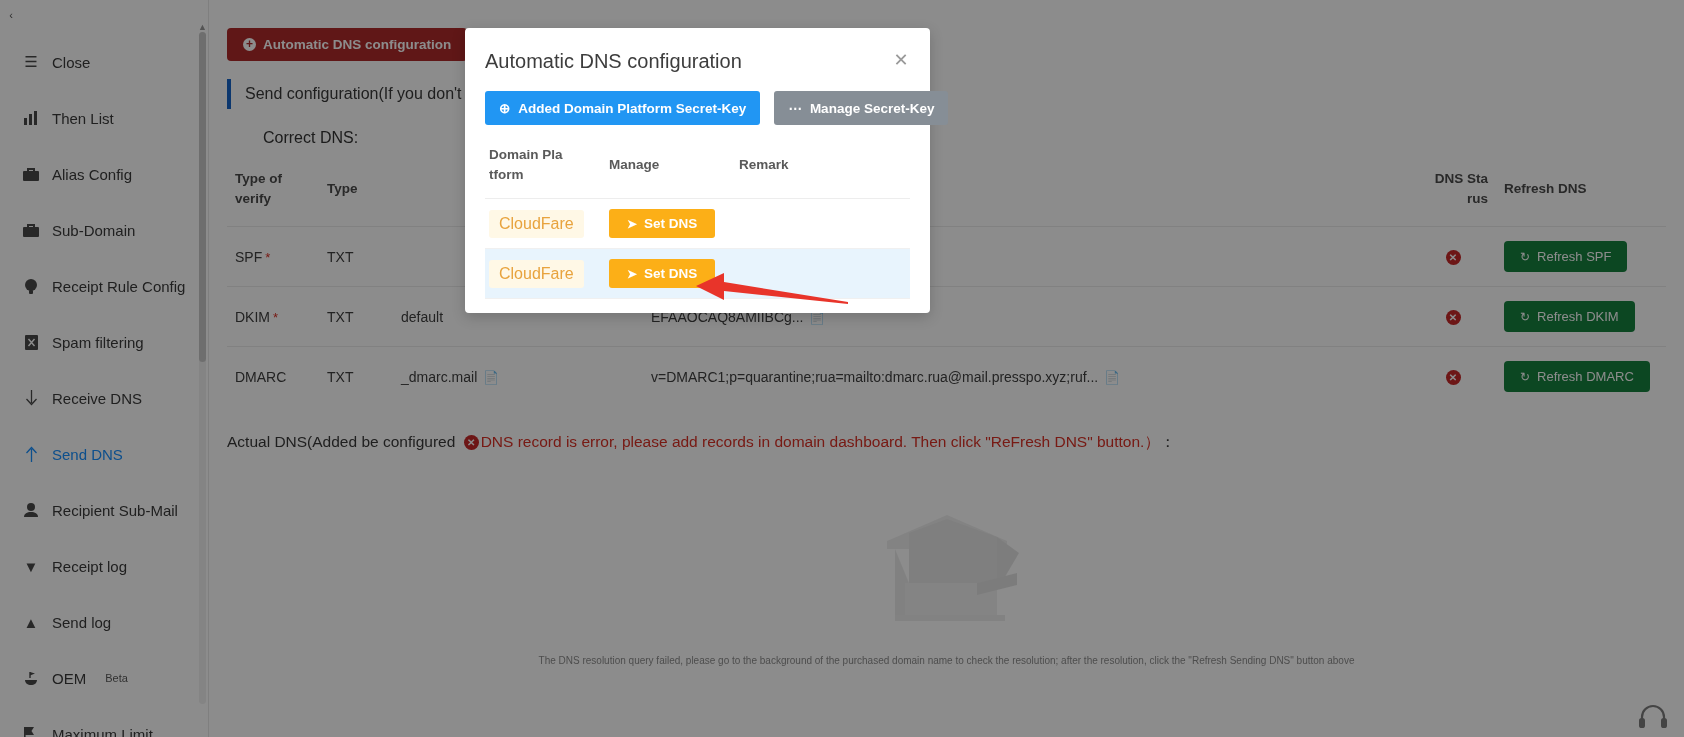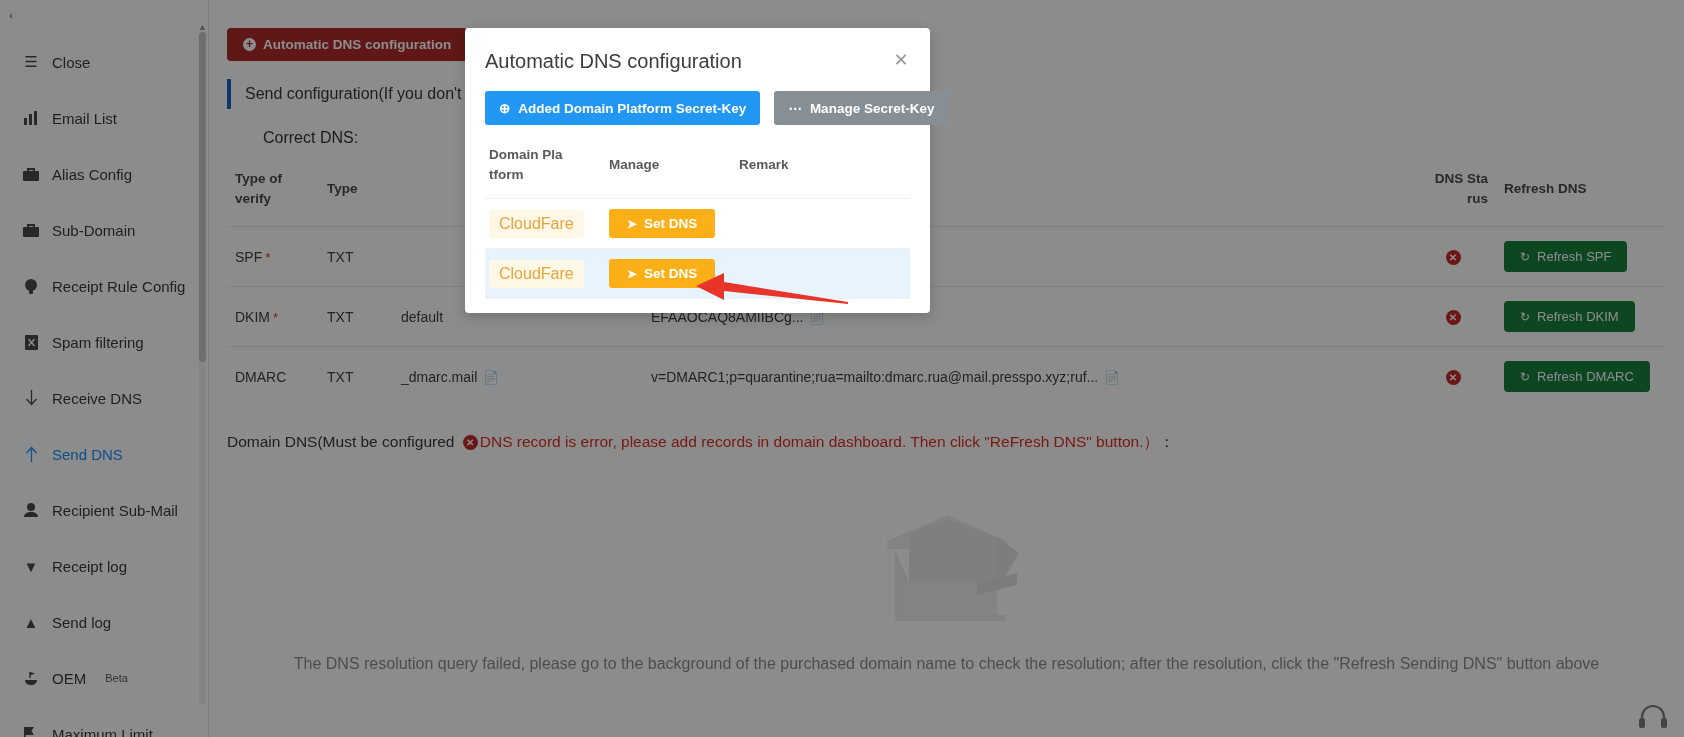--- a/index.html
+++ b/index.html
@@ -228,21 +228,21 @@
   .empty-state {
     margin-top: 22px;
     display: flex;
     flex-direction: column;
     align-items: center;
     justify-content: center;
   }
   .empty-box { opacity: .55; }
   .empty-text {
     margin-top: 16px;
-    font-size: 16px;
+    font-size: 10px;
     color: #8d8d8d;
     text-align: center;
   }
   .support-icon {
     position: absolute;
     right: 16px;
     bottom: 4px;
     color: #7d7d7d;
   }
 
@@ -398,21 +398,21 @@
           <span class="nav-label">Close</span>
         </li>
         <li class="nav-item">
           <span class="nav-icon">
             <svg width="15" height="14" viewBox="0 0 15 14">
                 <rect x="0" y="7" width="3" height="7" fill="currentColor"></rect>
                 <rect x="5" y="3" width="3" height="11" fill="currentColor"></rect>
                 <rect x="10" y="0" width="3" height="14" fill="currentColor"></rect>
               </svg>
           </span>
-          <span class="nav-label">Email List</span>
+          <span class="nav-label">Then List</span>
         </li>
         <li class="nav-item">
           <span class="nav-icon">
             <svg width="16" height="14" viewBox="0 0 16 14">
                 <rect x="0" y="4" width="16" height="10" rx="1" fill="currentColor"></rect>
                 <path d="M5 4V2h6v2" stroke="currentColor" stroke-width="2" fill="none"></path>
               </svg>
           </span>
           <span class="nav-label">Alias Config</span>
         </li>
@@ -571,21 +571,21 @@
               <button class="btn-refresh">
                 <span class="refresh-glyph">↻</span>
                 <span>Refresh DMARC</span>
               </button>
             </td>
           </tr>
         </tbody>
       </table>
 
       <div class="actual-dns-line">
-        <span>Domain DNS(Must be configured </span><span class="err-badge">✕</span><span class="err-text">DNS record is error, please add records in domain dashboard. Then click "ReFresh DNS" button.）</span><span>：</span>
+        <span>Actual DNS(Added be configured </span><span class="err-badge">✕</span><span class="err-text">DNS record is error, please add records in domain dashboard. Then click "ReFresh DNS" button.）</span><span>：</span>
       </div>
 
       <div class="empty-state">
         <div class="empty-box">
           <svg width="200" height="160" viewBox="0 0 200 160">
             <path d="M40 66 L100 40 L160 66 L160 74 L40 74 Z" fill="#e3e3e3"></path>
             <path d="M62 58 L100 44 L150 62 L150 108 L62 108 Z" fill="#d6d6d6"></path>
             <path d="M48 74 L62 108 L62 140 L48 140 Z" fill="#dedede"></path>
             <path d="M150 62 L172 78 L152 112 L150 108 Z" fill="#cfcfcf"></path>
             <path d="M58 108 L150 108 L150 142 L58 142 Z" fill="#e6e6e6"></path>

